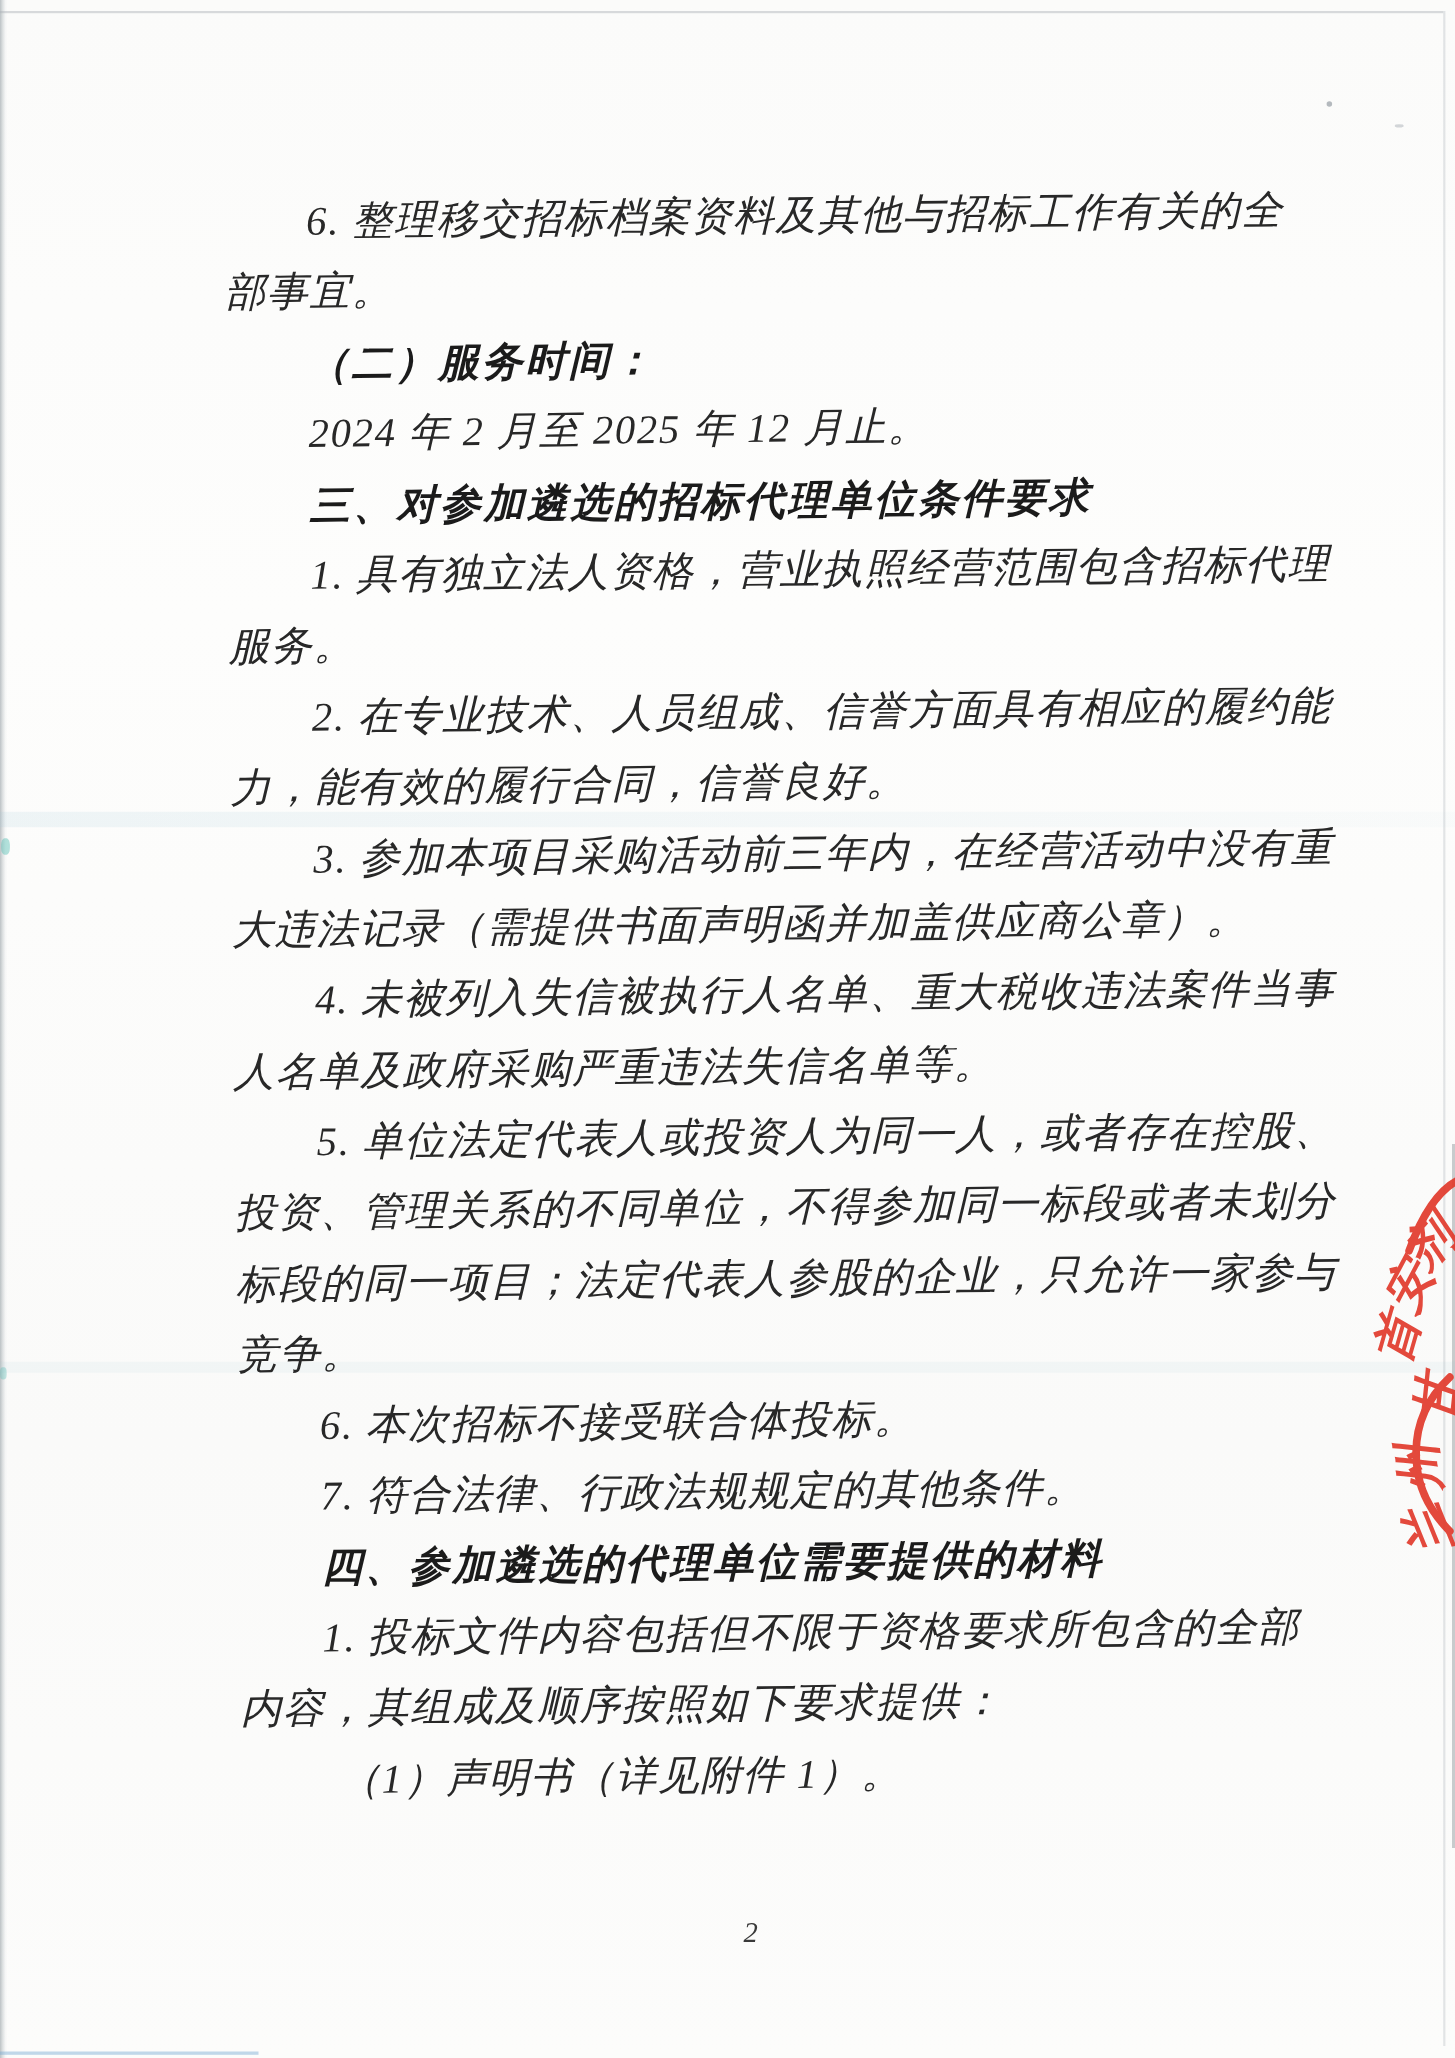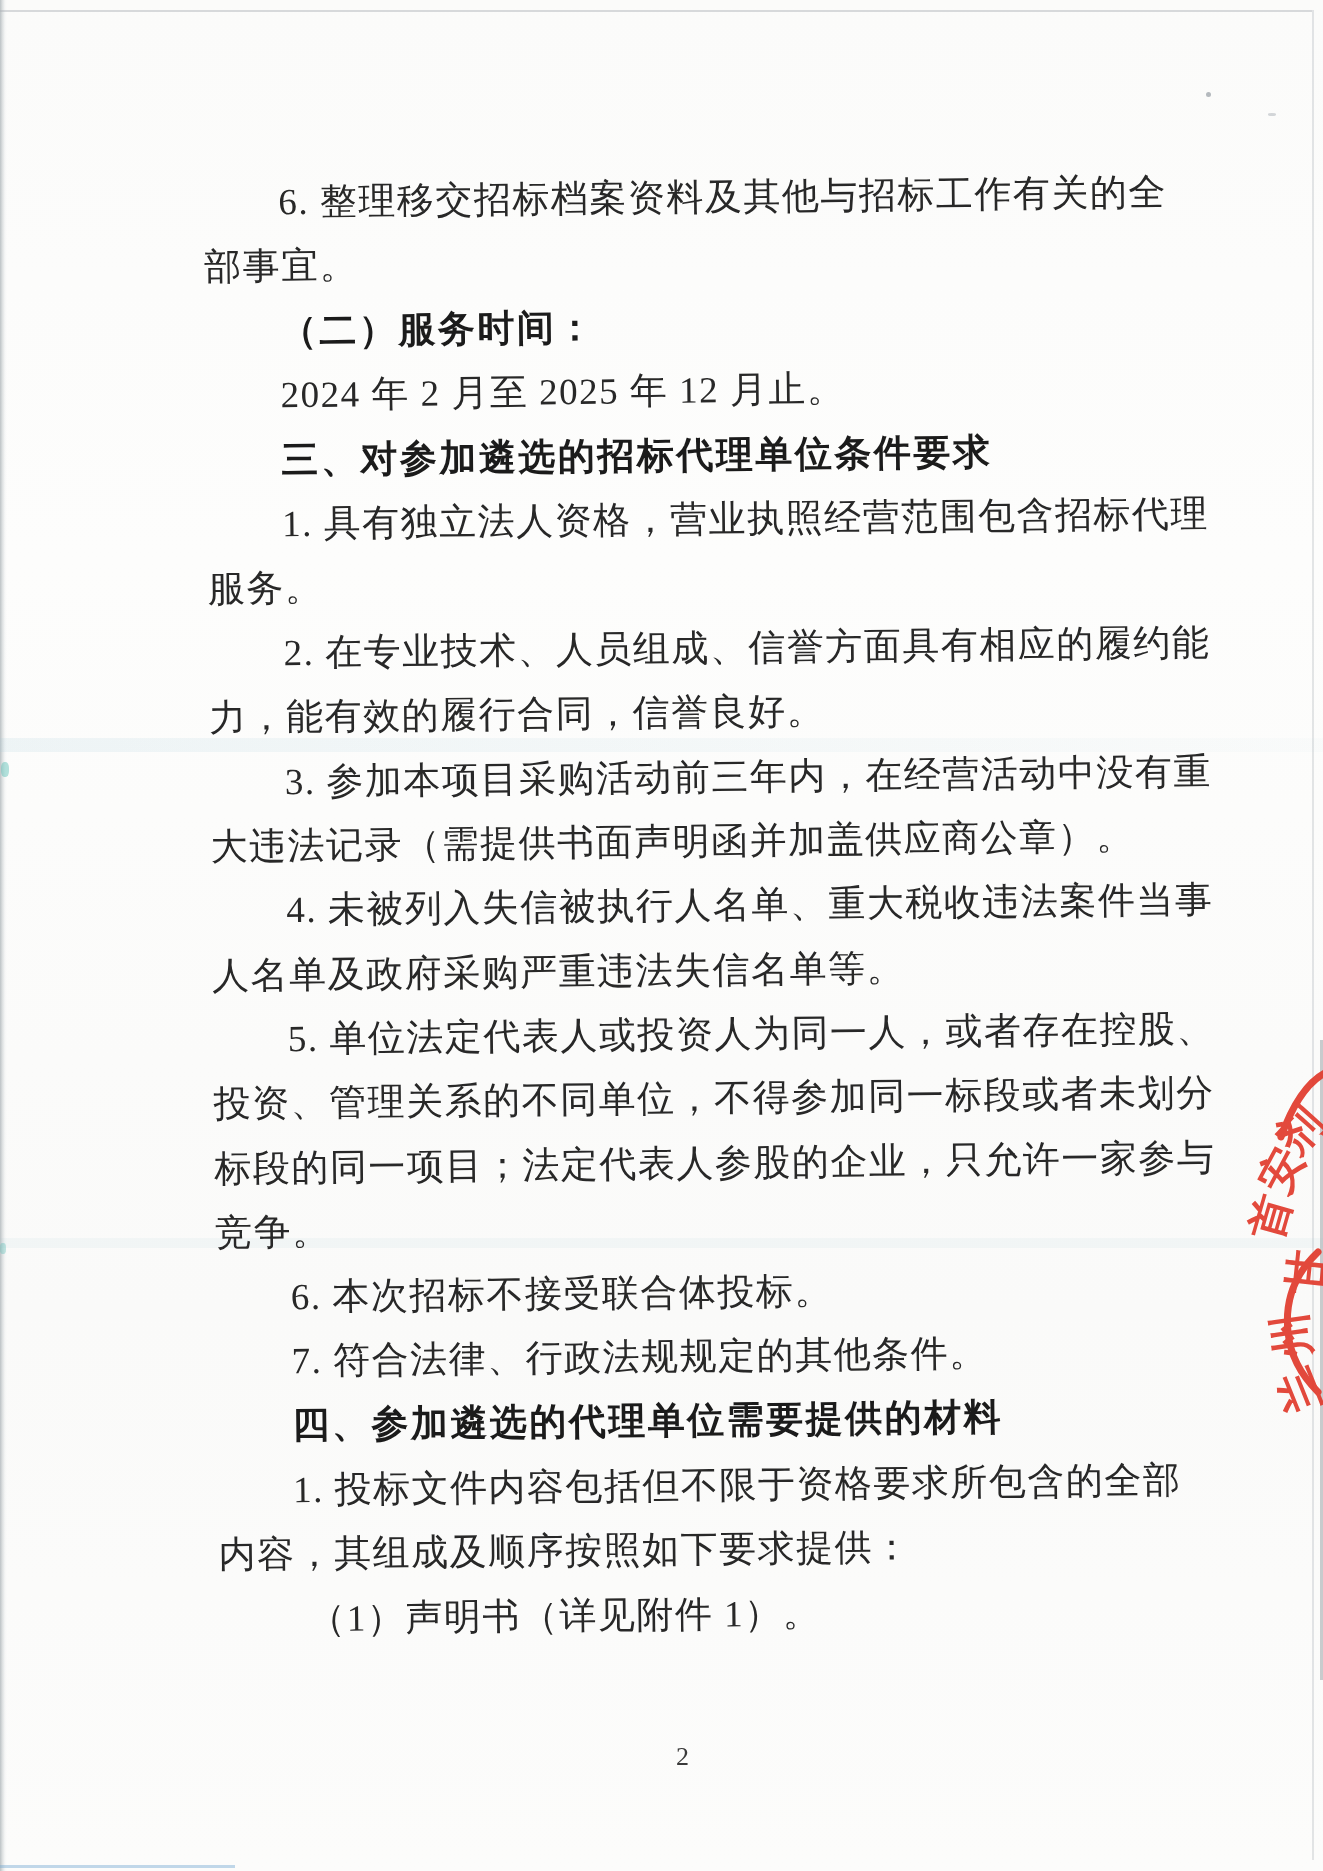--- a/index.html
+++ b/index.html
@@ -5,20 +5,21 @@
 <style>
   html,body{margin:0;padding:0;}
   body{
     width:1323px;height:1871px;
     background:#e9e9e9;
     font-family:"Liberation Serif","DejaVu Serif",serif;
   }
   .page{
     position:relative;width:1323px;height:1871px;overflow:hidden;
     background:linear-gradient(180deg,#fbfbfa 0%,#fdfdfc 30%,#fafaf9 70%,#fcfcfb 100%);
+    font-style:italic;
   }
 
   
   .edge-left{
     position:absolute;left:0;top:0;width:7px;height:100%;
     background:linear-gradient(to right,#9aa3a8 0,#cdd2d4 35%,rgba(236,238,239,.6) 70%,transparent 100%);
     opacity:.65;
   }
   .edge-top-line{
     position:absolute;left:0;top:10px;width:1312px;height:2px;

